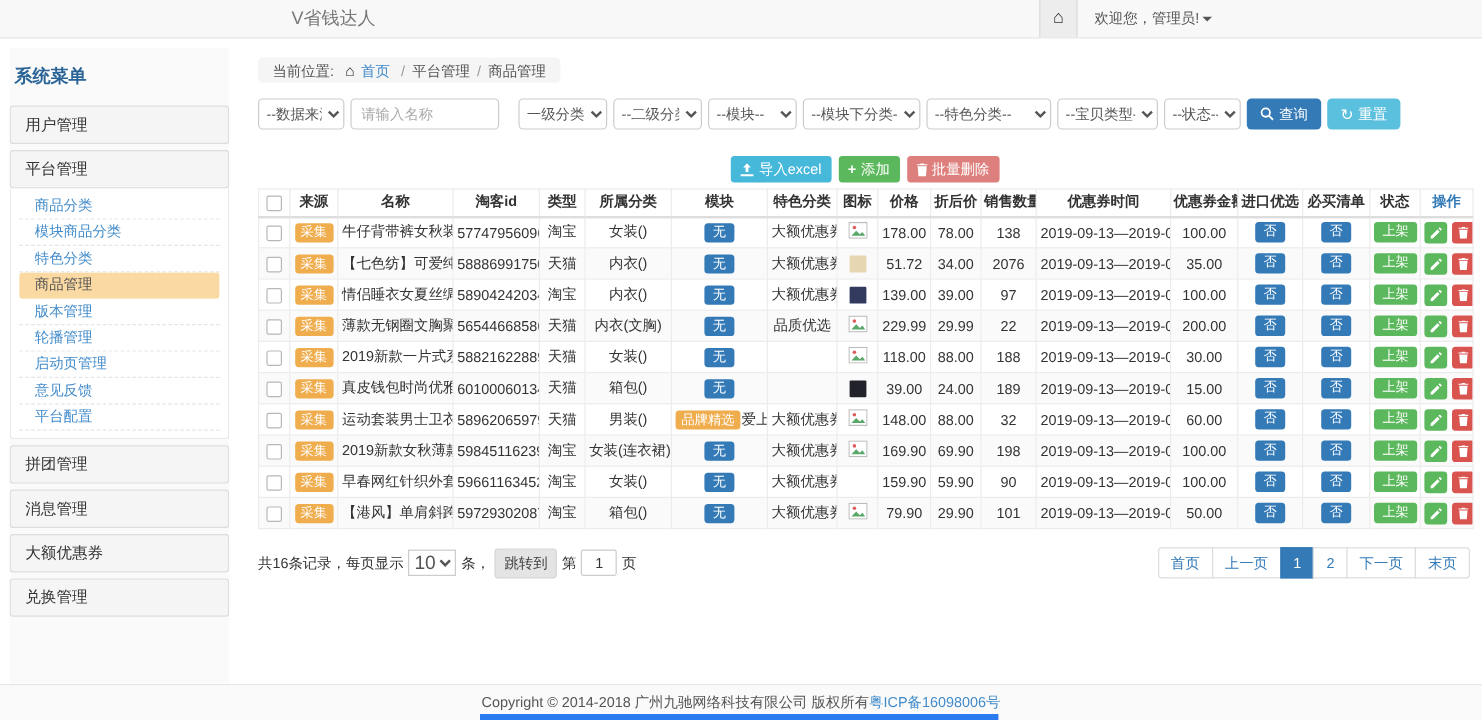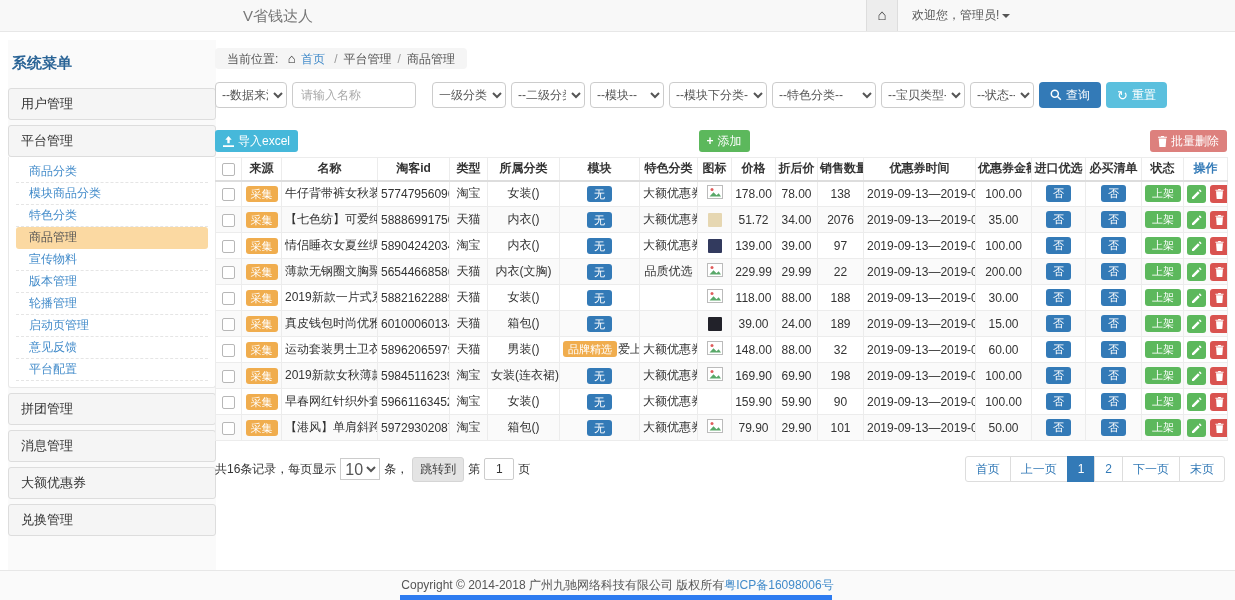--- a/index.html
+++ b/index.html
@@ -8,21 +8,21 @@
 
   
   .topbar { height:32px; background:#f8f8f8; border-bottom:1px solid #e7e7e7; position:relative; }
   .brand { position:absolute; left:243px; top:0; line-height:31px; font-size:15px; color:#777; }
   .header-right { position:absolute; left:866px; top:0; height:31px; display:flex; align-items:center; }
   .home-box { width:32px; height:31px; background:#ededed; border-left:1px solid #ddd; border-right:1px solid #ddd; text-align:center; line-height:30px; font-size:15px; color:#333; cursor:pointer; }
   .welcome { margin-left:14px; font-size:12px; color:#555; cursor:pointer; }
   .caret { display:inline-block; margin-left:3px; width:0; height:0; border-left:4px solid transparent; border-right:4px solid transparent; border-top:4px solid #555; vertical-align:middle; }
 
   
-  .sidebar { position:absolute; left:8px; top:40px; width:208px; bottom:28px; overflow:hidden; background:#fafafa; }
+  .sidebar { position:absolute; left:8px; top:40px; width:183px; bottom:28px; overflow:hidden; background:#fafafa; }
   .sb-title { font-size:15px; font-weight:bold; color:#2a6496; padding:14px 10px 10px 4px; }
   .sb-section { height:32px; line-height:30px; padding-left:12px; font-size:13px; color:#333; background:#f5f5f5; border:1px solid #ddd; border-radius:3px; margin-top:5px; cursor:pointer; }
   .sb-body { background:#fff; border:1px solid #e8e8e8; border-top:none; border-radius:0 0 3px 3px; padding:4px 7px 6px; }
   .sb-child { height:22px; line-height:21px; padding-left:13px; font-size:12px; color:#428bca; border-bottom:1px dashed #e5e5e5; cursor:pointer; }
   .sb-child.active { background:#fbd9a2; border-radius:3px; color:#555; border-bottom-color:transparent; }
 
   
   .main { position:absolute; left:215px; top:32px; width:1012px; }
   .breadcrumb { display:inline-block; margin-top:16px; background:#f5f5f5; border-radius:4px; height:21px; line-height:21px; font-size:12px; color:#555; padding:0 12px; }
   .bc-home-glyph { color:#222; font-size:13px; margin:0 2px 0 6px; }
@@ -30,21 +30,21 @@
   .bc-sep { color:#999; margin:0 6px; }
 
   .filters { margin-top:13px; display:flex; align-items:center; gap:5px; }
   select.f { height:26px; font-size:12px; color:#555; border:1px solid #ccc; border-radius:4px; background:#fff; padding:0 2px; }
   input.name-in { height:26px; width:124px; border:1px solid #ccc; border-radius:4px; font-size:12px; padding:0 8px; color:#555; margin-right:11px; }
   input.name-in::placeholder { color:#aaa; }
   .btn { height:26px; border:none; border-radius:4px; color:#fff; font-size:12px; padding:0 11px; display:inline-flex; align-items:center; gap:4px; cursor:pointer; }
   .btn-primary { background:#337ab7; }
   .btn-info { background:#5bc0de; }
 
-  .toolbar { margin-top:22px; display:flex; justify-content:space-between; gap:6px; }
+  .toolbar { margin-top:22px; display:flex; justify-content:center; gap:6px; }
   .btn-sm { height:22px; font-size:12px; padding:0 8px; border-radius:3px; }
   .btn-import { background:#46b8da; }
   .btn-add { background:#5cb85c; }
   .btn-del { background:#dd807d; }
 
   table.grid { margin-top:5px; width:1012px; border-collapse:collapse; font-size:12px; color:#333; table-layout:fixed; }
   .grid th { height:23px; font-weight:bold; border:1px solid #ececec; border-bottom:2px solid #ddd; background:#fff; text-align:center; padding:2px; overflow:hidden; white-space:nowrap; }
   .grid td { height:26px; border:1px solid #ececec; text-align:center; padding:2px 3px; overflow:hidden; white-space:nowrap; }
   .grid tr:nth-child(even) td { background:#fafafa; }
   .grid th.op-h { color:#337ab7; }
@@ -97,21 +97,20 @@
 <aside class="sidebar">
   <div class="sb-title">系统菜单</div>
   <div id="sidebar-panels">
       <div class="sb-section">用户管理</div>
       <div class="sb-section">平台管理</div>
       <div class="sb-body">
         <div class="sb-child">商品分类</div>
         <div class="sb-child">模块商品分类</div>
         <div class="sb-child">特色分类</div>
         <div class="sb-child active">商品管理</div>
-        <div class="sb-child">宣传物料</div>
         <div class="sb-child">版本管理</div>
         <div class="sb-child">轮播管理</div>
         <div class="sb-child">启动页管理</div>
         <div class="sb-child">意见反馈</div>
         <div class="sb-child">平台配置</div>
       </div>
       <div class="sb-section">拼团管理</div>
       <div class="sb-section">消息管理</div>
       <div class="sb-section">大额优惠券</div>
       <div class="sb-section">兑换管理</div>

